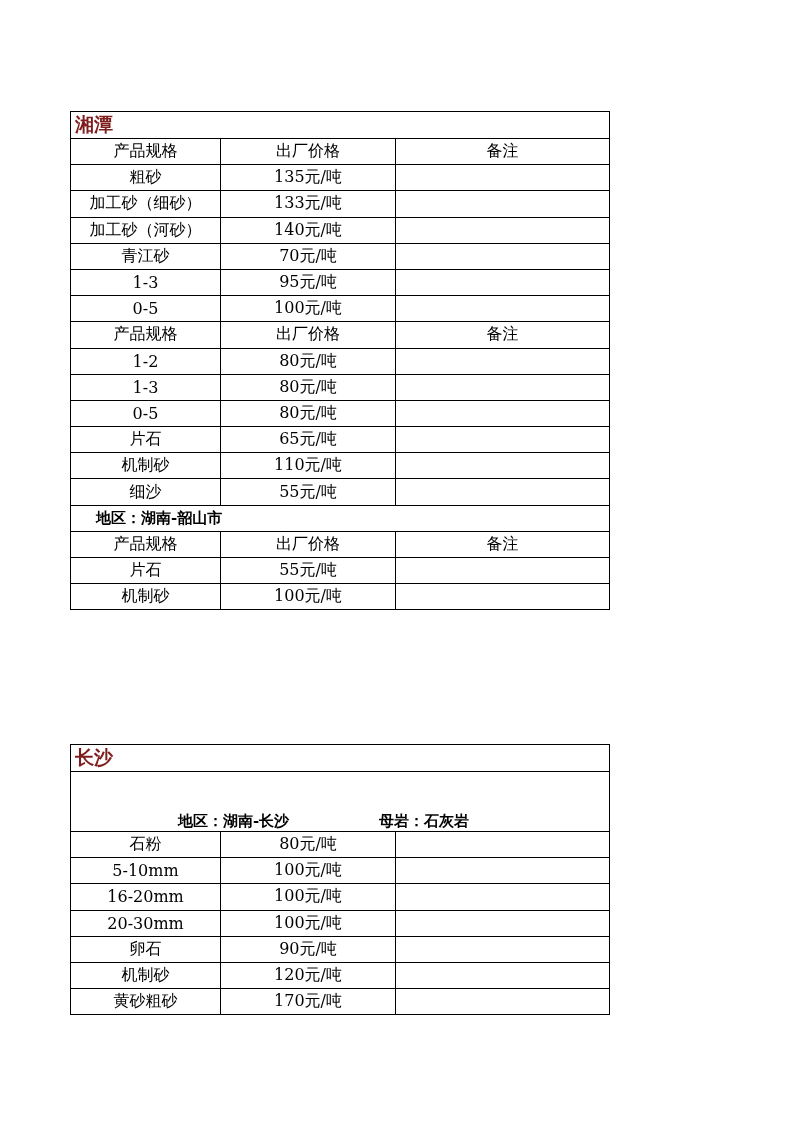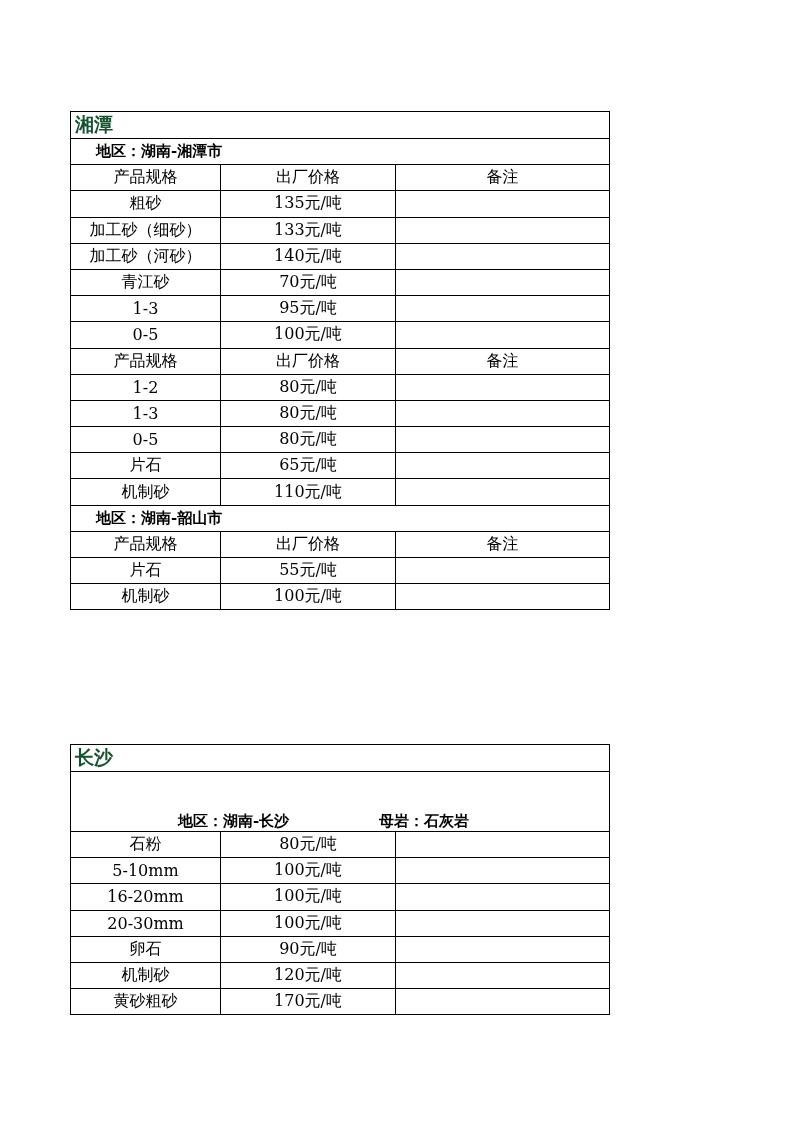--- a/index.html
+++ b/index.html
@@ -30,21 +30,21 @@
     text-align: center;
     white-space: nowrap;
     overflow: hidden;
     vertical-align: middle;
   }
   .title-cell {
     text-align: left !important;
     padding-left: 4px !important;
     font-weight: bold !important;
     font-size: 19px !important;
-    color: #14532d;
+    color: #7f1d1d;
   }
   .region-cell {
     text-align: left !important;
     padding-left: 25px !important;
     font-weight: bold !important;
     font-size: 15px !important;
   }
   .region-merged {
     font-weight: bold !important;
     font-size: 15px !important;
@@ -76,23 +76,20 @@
       <col style="width:150px">
         <col style="width:175px">
         <col style="width:214px">
     </colgroup>
     <tbody>
       <tr>
         <td colspan="3" class="title-cell">湘潭</td>
       </tr>
 
       <tr>
-        <td colspan="3" class="region-cell">地区：湖南-湘潭市</td>
-      </tr>
-      <tr>
         <th>产品规格</th>
         <th>出厂价格</th>
         <th>备注</th>
       </tr>
       <tr>
         <td>粗砂</td>
         <td>135元/吨</td>
         <td></td>
       </tr>
       <tr>
@@ -142,20 +139,25 @@
         <td></td>
       </tr>
       <tr>
         <td>片石</td>
         <td>65元/吨</td>
         <td></td>
       </tr>
       <tr>
         <td>机制砂</td>
         <td>110元/吨</td>
+        <td></td>
+      </tr>
+      <tr>
+        <td>细沙</td>
+        <td>55元/吨</td>
         <td></td>
       </tr>
 
       <tr>
         <td colspan="3" class="region-cell">地区：湖南-韶山市</td>
       </tr>
       <tr>
         <th>产品规格</th>
         <th>出厂价格</th>
         <th>备注</th>

